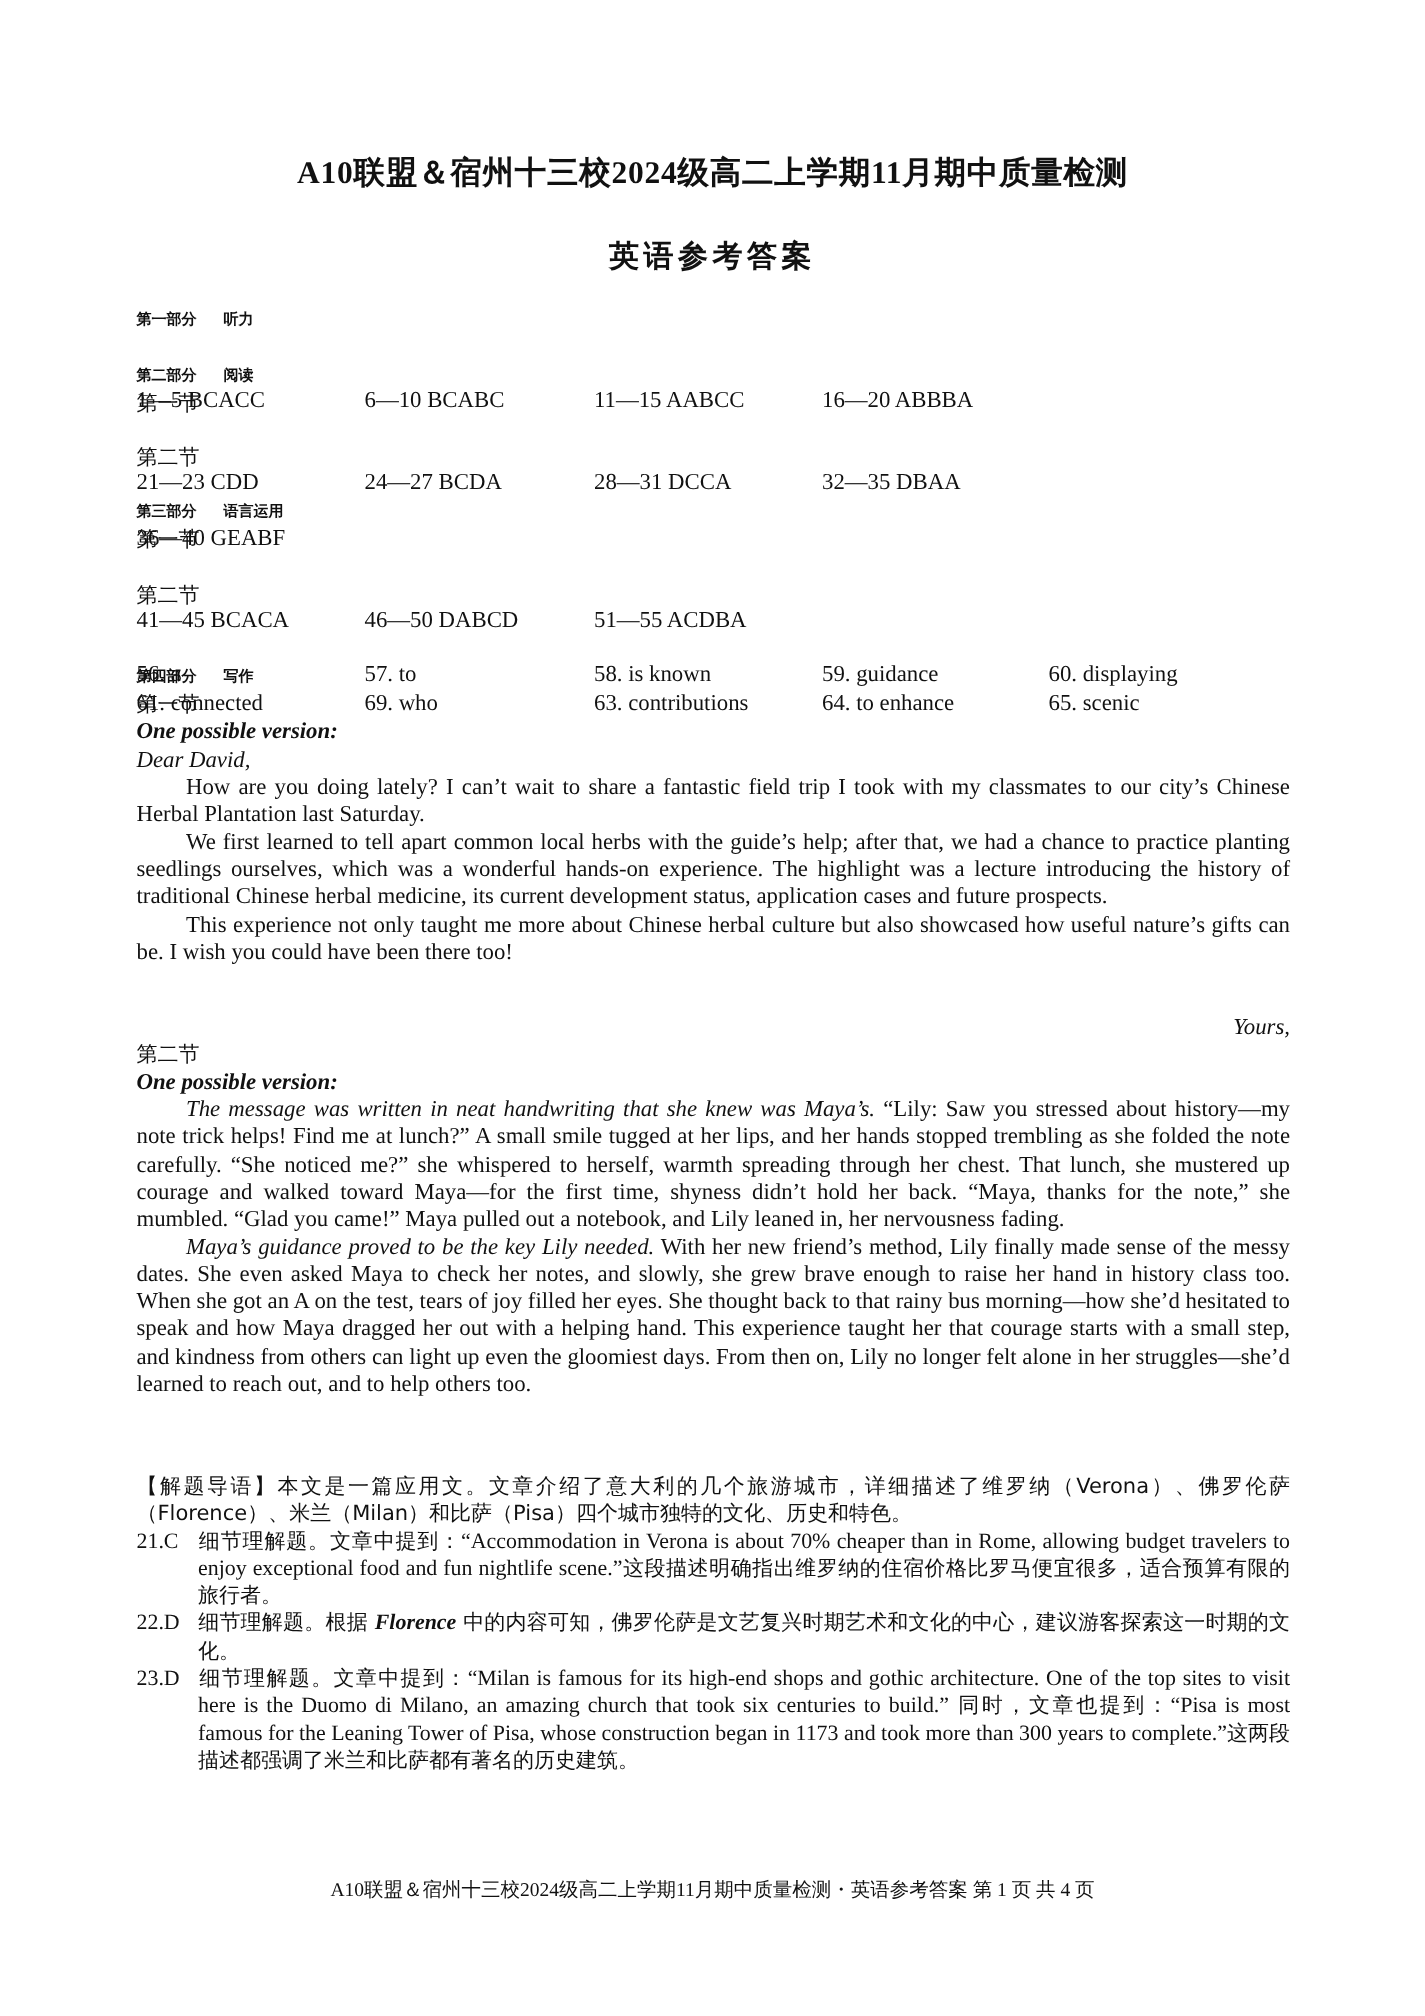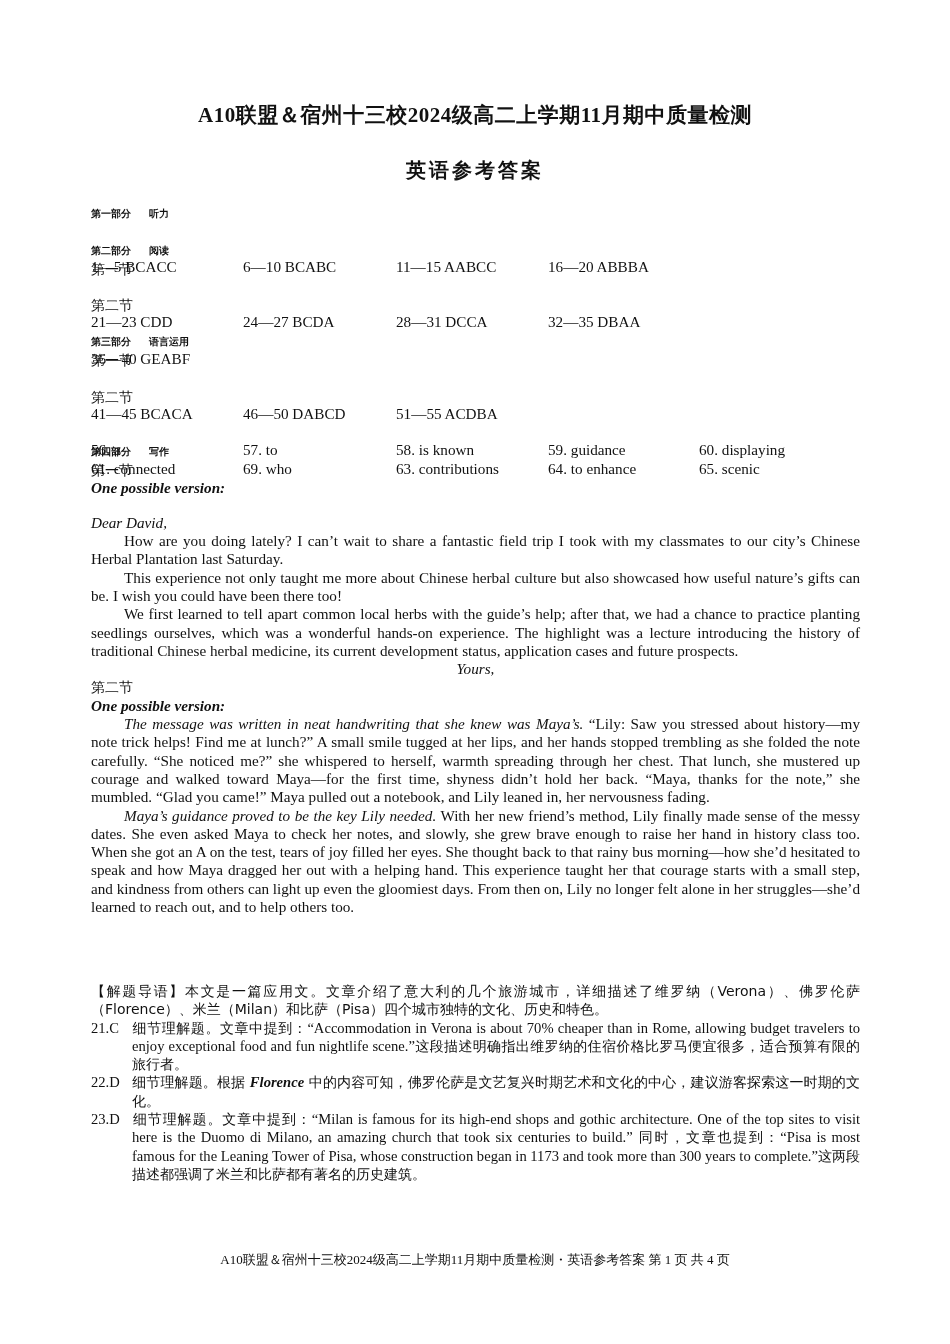--- a/index.html
+++ b/index.html
@@ -11,23 +11,23 @@
   .title1 { top:101px; font-size:21px; letter-spacing:0.5px; }
   .title2 { top:157px; font-size:20px; letter-spacing:3px; }
   .content { position:absolute; left:91px; top:205px; width:769px; font-size:15.2px; line-height:18.3px; }
   .line { height:18.3px; white-space:nowrap; position:relative; }
   .sec { font-family:"DejaVu Sans", sans-serif; font-size:10px; font-weight:bold; }
   .sub { font-family:"DejaVu Sans", sans-serif; font-size:14px; }
   .sp { display:inline-block; width:18px; }
   .cols span.c { position:absolute; top:0;margin-top:35px; }
   .c0 { left:0; } .c1 { left:152px; } .c2 { left:305px; } .c3 { left:457px; } .c4 { left:608px; }
   .bold { font-weight:bold;font-style:italic; }
-  .ital { font-style:italic;margin-top:16px; }
+  .ital { font-style:italic; }
   p.para { margin:0; text-align:justify; text-indent:33px; }
-  .right { text-align:center; font-style:italic; }
+  .right { text-align:right; font-style:italic;margin-top:32px; }
   .notes { position:absolute; left:91px; top:982px; width:769px; font-size:14.6px; line-height:18.3px; }
   .notes p { margin:0; text-align:justify; }
   .zh { font-family:"DejaVu Sans", sans-serif; font-size:14px; }
   .item { padding-left:41px; text-indent:-41px; text-align:justify; }
   .num { display:inline-block; width:41px; text-indent:0; }
   .footer { position:absolute; top:1251px; left:0; width:950px; text-align:center; font-size:13px;
             font-family:"Liberation Serif", "DejaVu Serif", serif; }
 </style>
 </head>
 <body>
@@ -89,22 +89,22 @@
       <span class="c c4">65. scenic</span>
     </div>
 
     <div class="line sec">
       <span>第四部分</span><span class="sp"></span><span>写作</span>
     </div>
     <div class="line sub">第一节</div>
     <div class="line bold">One possible version:</div>
     <div class="line ital">Dear David,</div>
     <p class="para">How are you doing lately? I can’t wait to share a fantastic field trip I took with my classmates to our city’s Chinese Herbal Plantation last Saturday.</p>
+    <p class="para">We first learned to tell apart common local herbs with the guide’s help; after that, we had a chance to practice planting seedlings ourselves, which was a wonderful hands-on experience. The highlight was a lecture introducing the history of traditional Chinese herbal medicine, its current development status, application cases and future prospects.</p>
     <p class="para">This experience not only taught me more about Chinese herbal culture but also showcased how useful nature’s gifts can be. I wish you could have been there too!</p>
-    <p class="para">We first learned to tell apart common local herbs with the guide’s help; after that, we had a chance to practice planting seedlings ourselves, which was a wonderful hands-on experience. The highlight was a lecture introducing the history of traditional Chinese herbal medicine, its current development status, application cases and future prospects.</p>
     <div class="line right">Yours,</div>
 
     <div class="line sub">第二节</div>
     <div class="line bold">One possible version:</div>
     <p class="para"><span class="ital">The message was written in neat handwriting that she knew was Maya’s.</span><span> “Lily: Saw you stressed about history—my note trick helps! Find me at lunch?” A small smile tugged at her lips, and her hands stopped trembling as she folded the note carefully. “She noticed me?” she whispered to herself, warmth spreading through her chest. That lunch, she mustered up courage and walked toward Maya—for the first time, shyness didn’t hold her back. “Maya, thanks for the note,” she mumbled. “Glad you came!” Maya pulled out a notebook, and Lily leaned in, her nervousness fading.</span></p>
     <p class="para"><span class="ital">Maya’s guidance proved to be the key Lily needed.</span><span> With her new friend’s method, Lily finally made sense of the messy dates. She even asked Maya to check her notes, and slowly, she grew brave enough to raise her hand in history class too. When she got an A on the test, tears of joy filled her eyes. She thought back to that rainy bus morning—how she’d hesitated to speak and how Maya dragged her out with a helping hand. This experience taught her that courage starts with a small step, and kindness from others can light up even the gloomiest days. From then on, Lily no longer felt alone in her struggles—she’d learned to reach out, and to help others too.</span></p>
   </div>
 
   <div class="notes">
     <p><span class="zh">【解题导语】本文是一篇应用文。文章介绍了意大利的几个旅游城市，详细描述了维罗纳（Verona）、佛罗伦萨（Florence）、米兰（Milan）和比萨（Pisa）四个城市独特的文化、历史和特色。</span></p>

